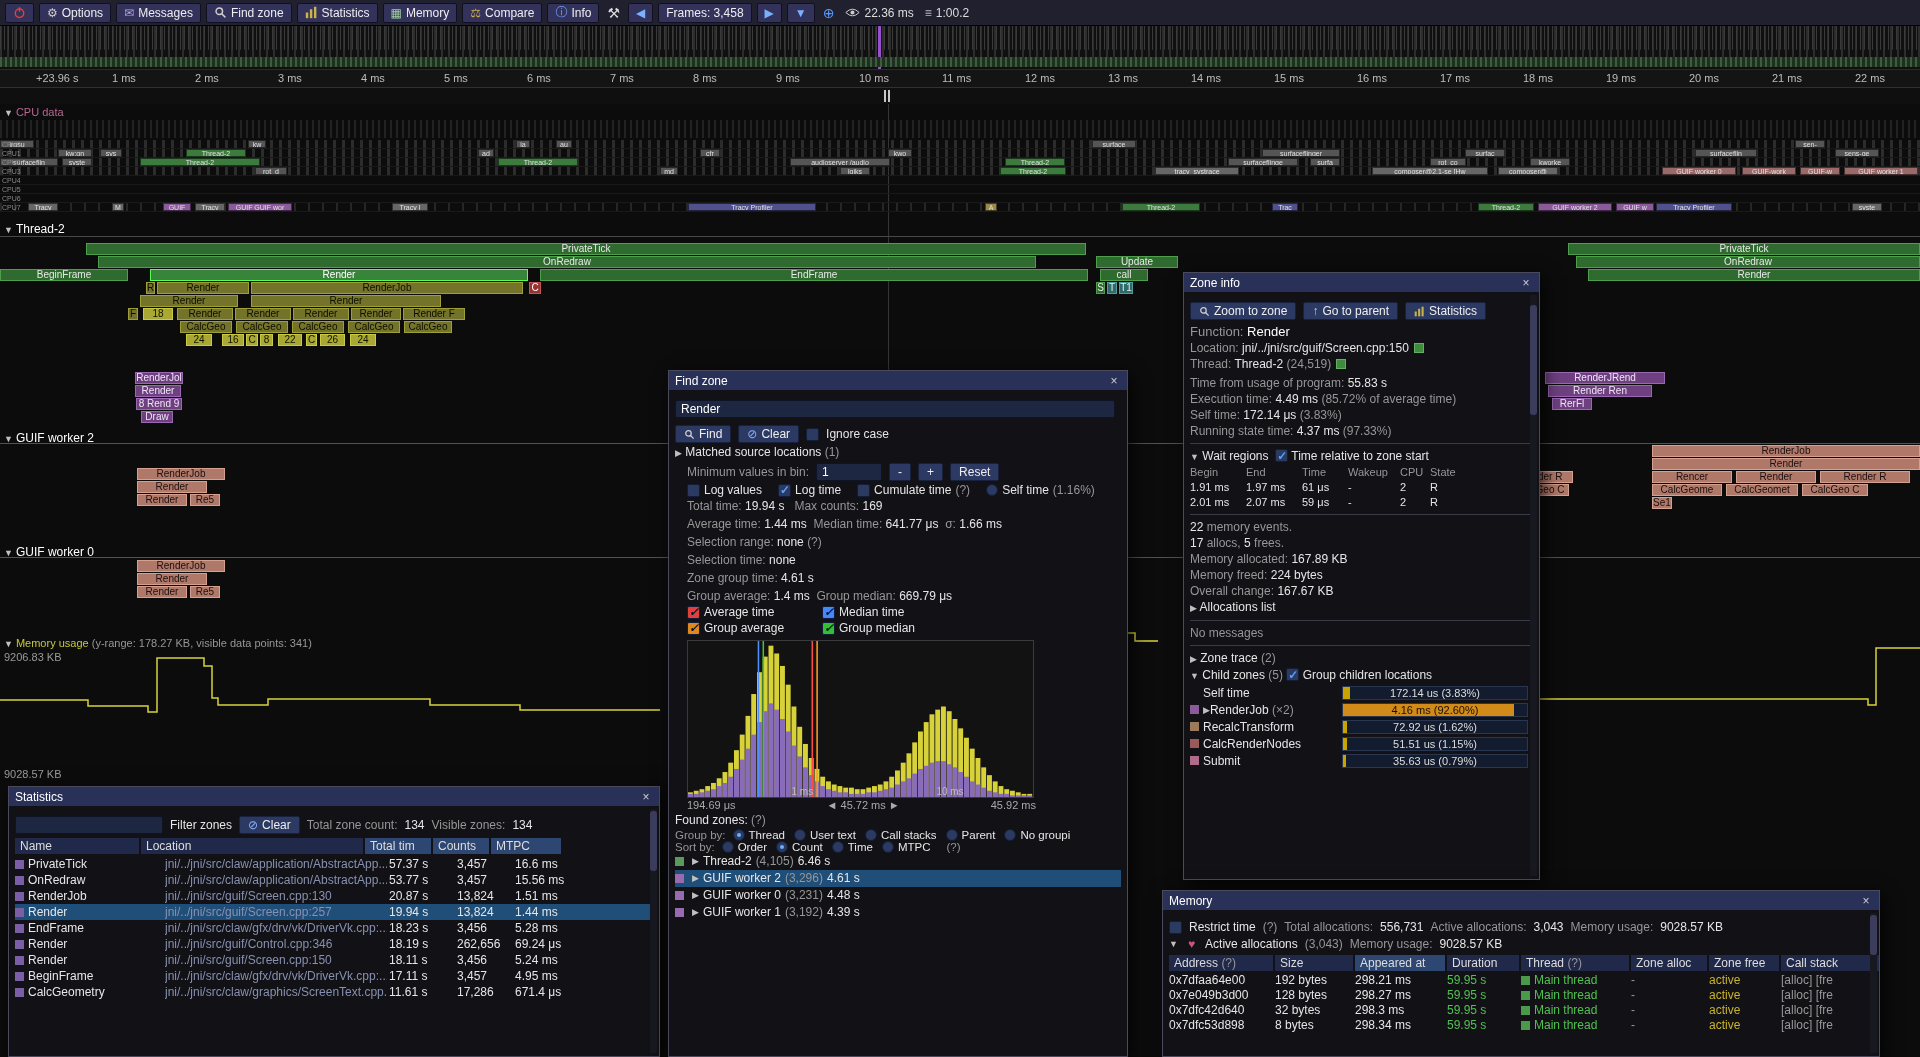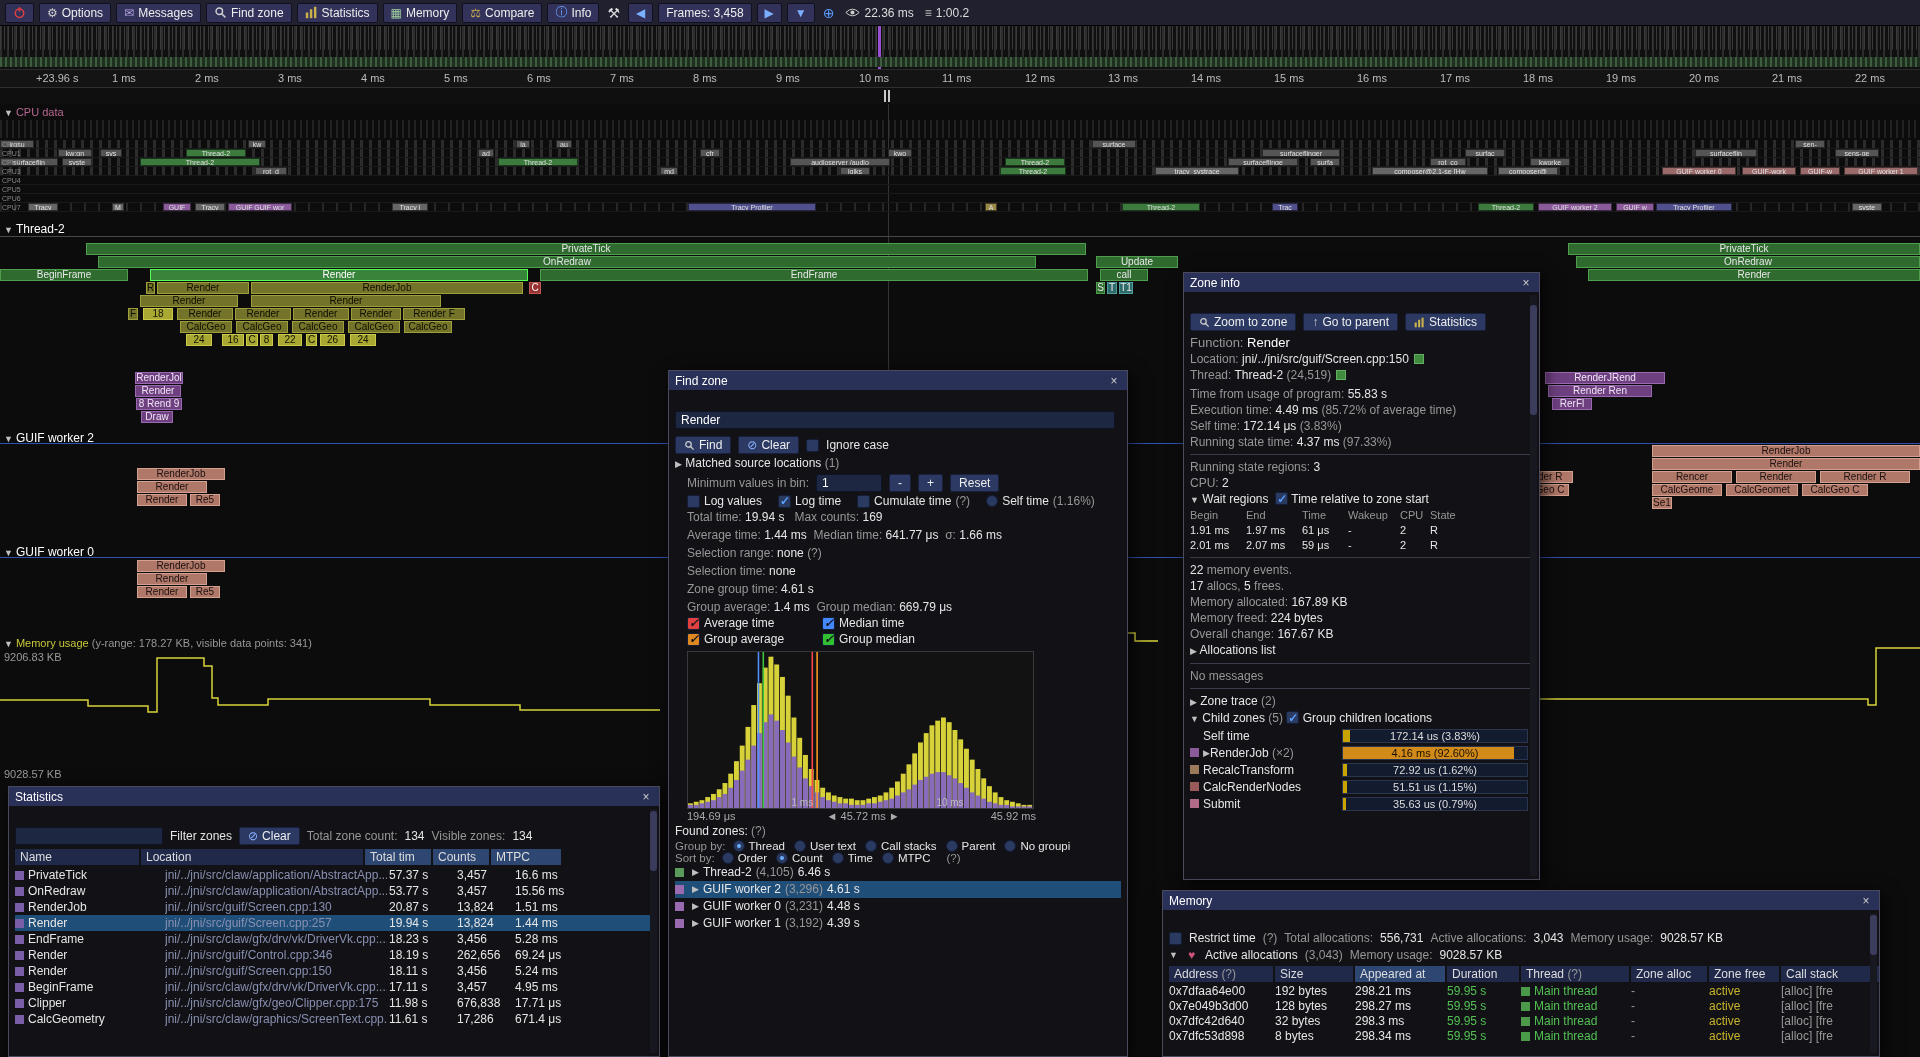--- a/index.html
+++ b/index.html
@@ -60,21 +60,21 @@
   .memlabel{position:absolute;top:637px;left:4px;font-size:11px;z-index:2;white-space:nowrap}
   .memlabel .ti{color:#c8c83a}
   .memtop{position:absolute;top:651px;left:4px;color:#9a9a9a;font-size:11px;z-index:2}
   .membot{position:absolute;top:768px;left:4px;color:#9a9a9a;font-size:11px;z-index:2}
   #memsvg{position:absolute;top:540px;left:0;width:1920px;height:260px}
 
   
   .win{position:absolute;background:#111116;border:1px solid #4a4a5c;box-shadow:4px 4px 16px rgba(0,0,0,.75);z-index:10}
   .tbar{height:19px;background:#2a3158;display:flex;align-items:center;padding:0 6px;font-size:12px;color:#fff}
   .tbar .x{margin-left:auto;color:#ccc;width:14px;text-align:center}
-  .wbody{padding:21px 6px;position:relative}
+  .wbody{padding:10px 6px;position:relative}
   .row{display:flex;align-items:center;gap:7px;flex-wrap:nowrap;white-space:nowrap}
   .btn{display:inline-flex;align-items:center;gap:4px;background:#2c3a63;border:1px solid #17203c;border-radius:2px;padding:1px 8px;color:#eee;white-space:nowrap}
   .btn svg{width:11px;height:11px}
   .inp{display:inline-block;background:#1d2742;border:1px solid #0e1426;color:#fff;padding:1px 5px;border-radius:2px;height:18px;line-height:15px;overflow:hidden;white-space:nowrap}
   .cb{display:inline-block;width:13px;height:13px;background:#2a3a60;border:1px solid #141d38;border-radius:2px;position:relative;vertical-align:-2px;flex:none}
   .cb.on::after{content:"✓";position:absolute;left:1px;top:-2px;color:#5aa0ff;font-size:12px;font-weight:bold}
   .cb.colored.on::after{color:#10131c}
   .radio{width:12px;height:12px;border-radius:50%;background:#2a3a60;border:1px solid #141d38;display:inline-block;vertical-align:-2px;position:relative;flex:none}
   .radio.on::after{content:"";position:absolute;left:3px;top:3px;width:4px;height:4px;border-radius:50%;background:#6ab0ff}
   .ritem{display:inline-flex;align-items:center;gap:4px;margin-right:9px;white-space:nowrap}
@@ -532,30 +532,20 @@
         <span class="c-name">
             <i class="sq" style="background:#7a5ea6"></i>
             <span>BeginFrame</span>
           </span>
         <span class="c-loc">jni/../jni/src/claw/gfx/drv/vk/DriverVk.cpp:...</span>
         <span class="c-tt">17.11 s</span>
         <span class="c-cnt">3,457</span>
         <span class="c-mtpc">4.95 ms</span>
       </div>
 
-      <div class="srow">
-        <span class="c-name">
-            <i class="sq" style="background:#7a5ea6"></i>
-            <span>Clipper</span>
-          </span>
-        <span class="c-loc">jni/../jni/src/claw/gfx/geo/Clipper.cpp:175</span>
-        <span class="c-tt">11.98 s</span>
-        <span class="c-cnt">676,838</span>
-        <span class="c-mtpc">17.71 μs</span>
-      </div>
 
       <div class="srow">
         <span class="c-name">
             <i class="sq" style="background:#7a5ea6"></i>
             <span>CalcGeometry</span>
           </span>
         <span class="c-loc">jni/../jni/src/claw/graphics/ScreenText.cpp...</span>
         <span class="c-tt">11.61 s</span>
         <span class="c-cnt">17,286</span>
         <span class="c-mtpc">671.4 μs</span>
@@ -890,24 +880,20 @@
     <div class="kv func" style="margin-top:4px"><span class="g1">Function:</span> <span class="w1">Render</span></div>
     <div class="kv"><span class="g1">Location:</span> <span>jni/../jni/src/guif/Screen.cpp:150</span><span class="locsq"></span></div>
     <div class="kv"><span class="g1">Thread:</span> <span>Thread-2</span> <span class="g1">(24,519)</span><span class="locsq"></span></div>
     <div style="margin-top:3px">
         <div class="kv"><span class="g1">Time from usage of program:</span> <span>55.83 s</span> <span class="g1"></span></div>
         <div class="kv"><span class="g1">Execution time:</span> <span>4.49 ms</span> <span class="g1">(85.72% of average time)</span></div>
         <div class="kv"><span class="g1">Self time:</span> <span>172.14 μs</span> <span class="g1">(3.83%)</span></div>
         <div class="kv"><span class="g1">Running state time:</span> <span>4.37 ms</span> <span class="g1">(97.33%)</span></div>
       </div>
     <div class="sep"></div>
-    <div>
-        <div class="kv"><span class="g1">Running state regions:</span> <span>3</span></div>
-        <div class="kv"><span class="g1">CPU:</span> <span>2</span></div>
-      </div>
     <div class="kv"><span class="tri2">▼</span> <span>Wait regions</span>&nbsp;&nbsp;<span class="cb on"></span> <span>Time relative to zone start</span></div>
     <div class="wth">
       <span class="wc0">Begin</span>
         <span class="wc1">End</span>
         <span class="wc2">Time</span>
         <span class="wc3">Wakeup</span>
         <span class="wc4">CPU</span>
         <span class="wc5">State</span>
     </div>
     <div>

